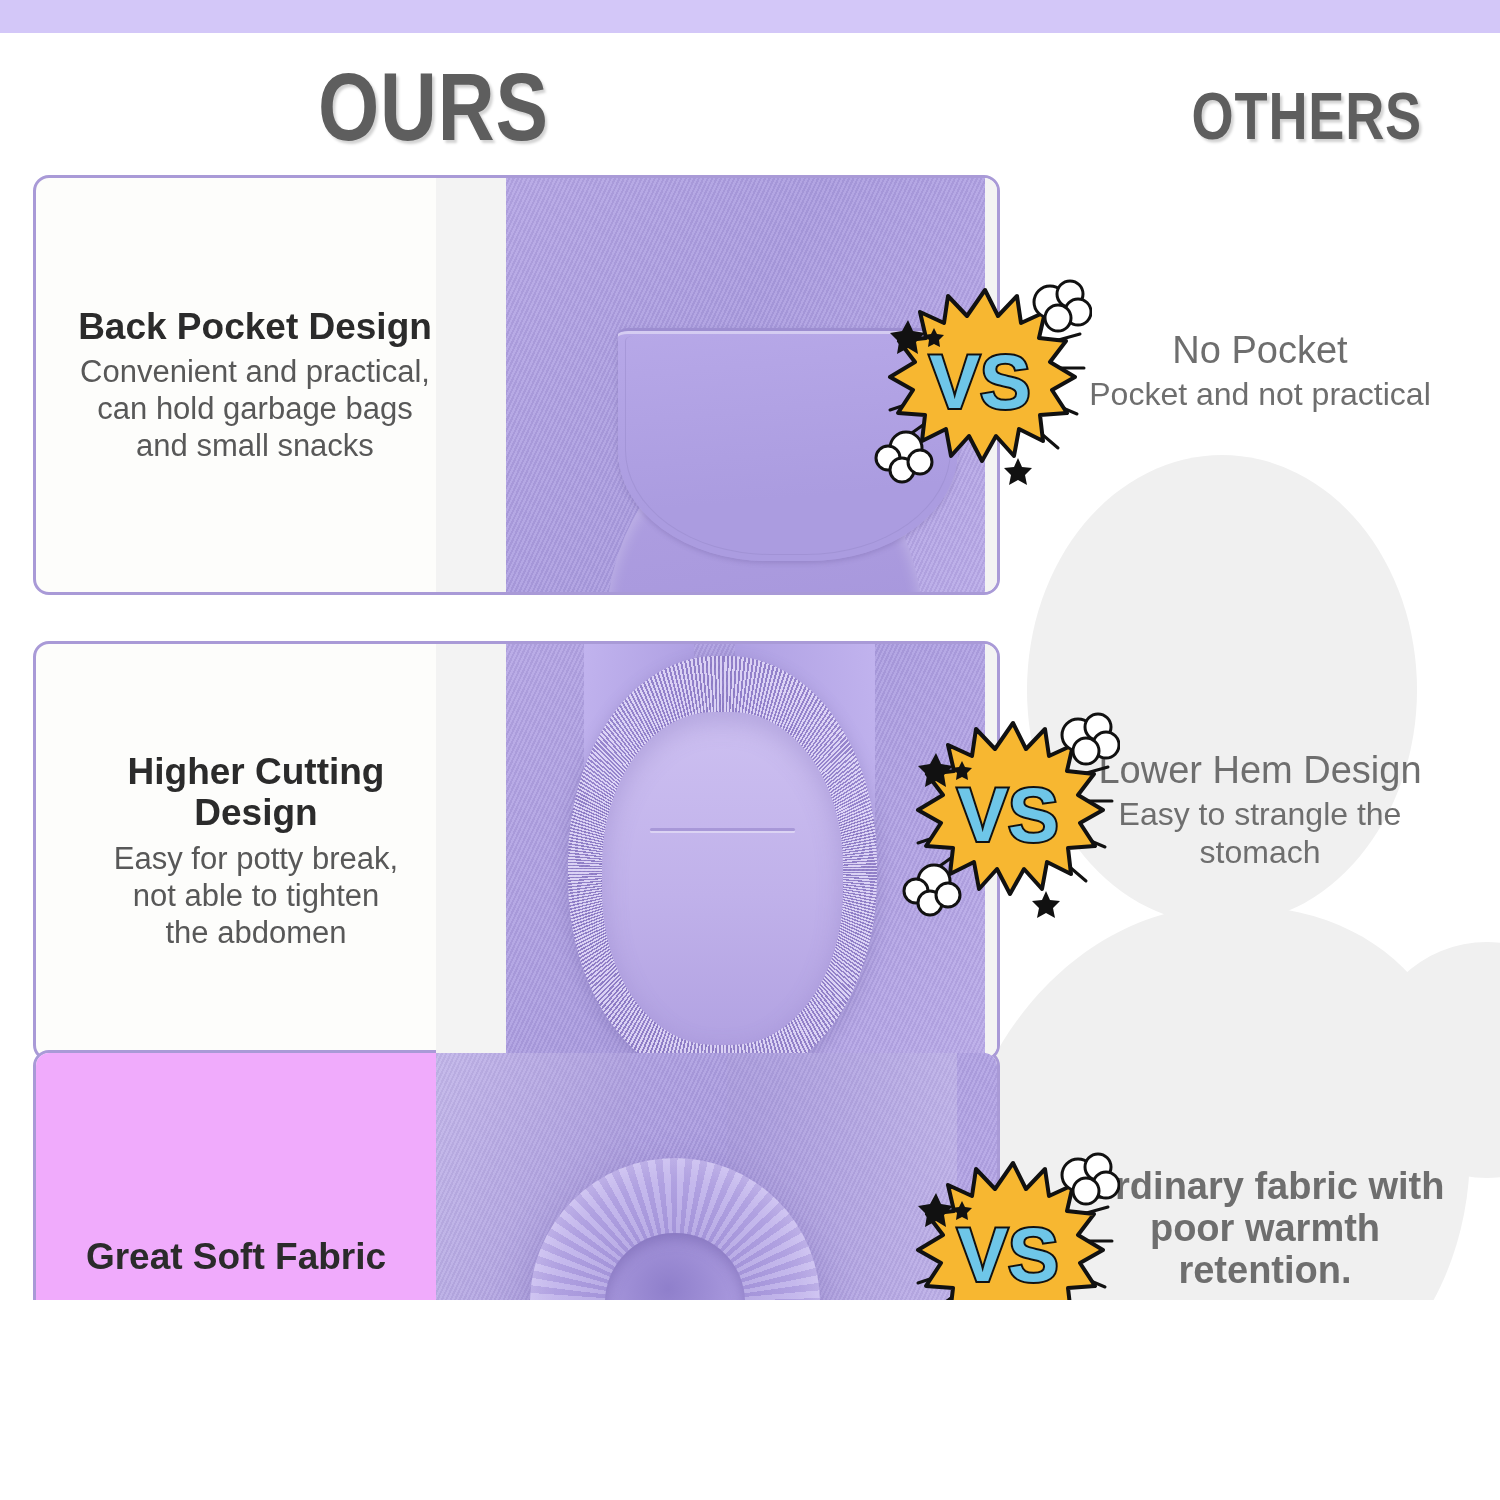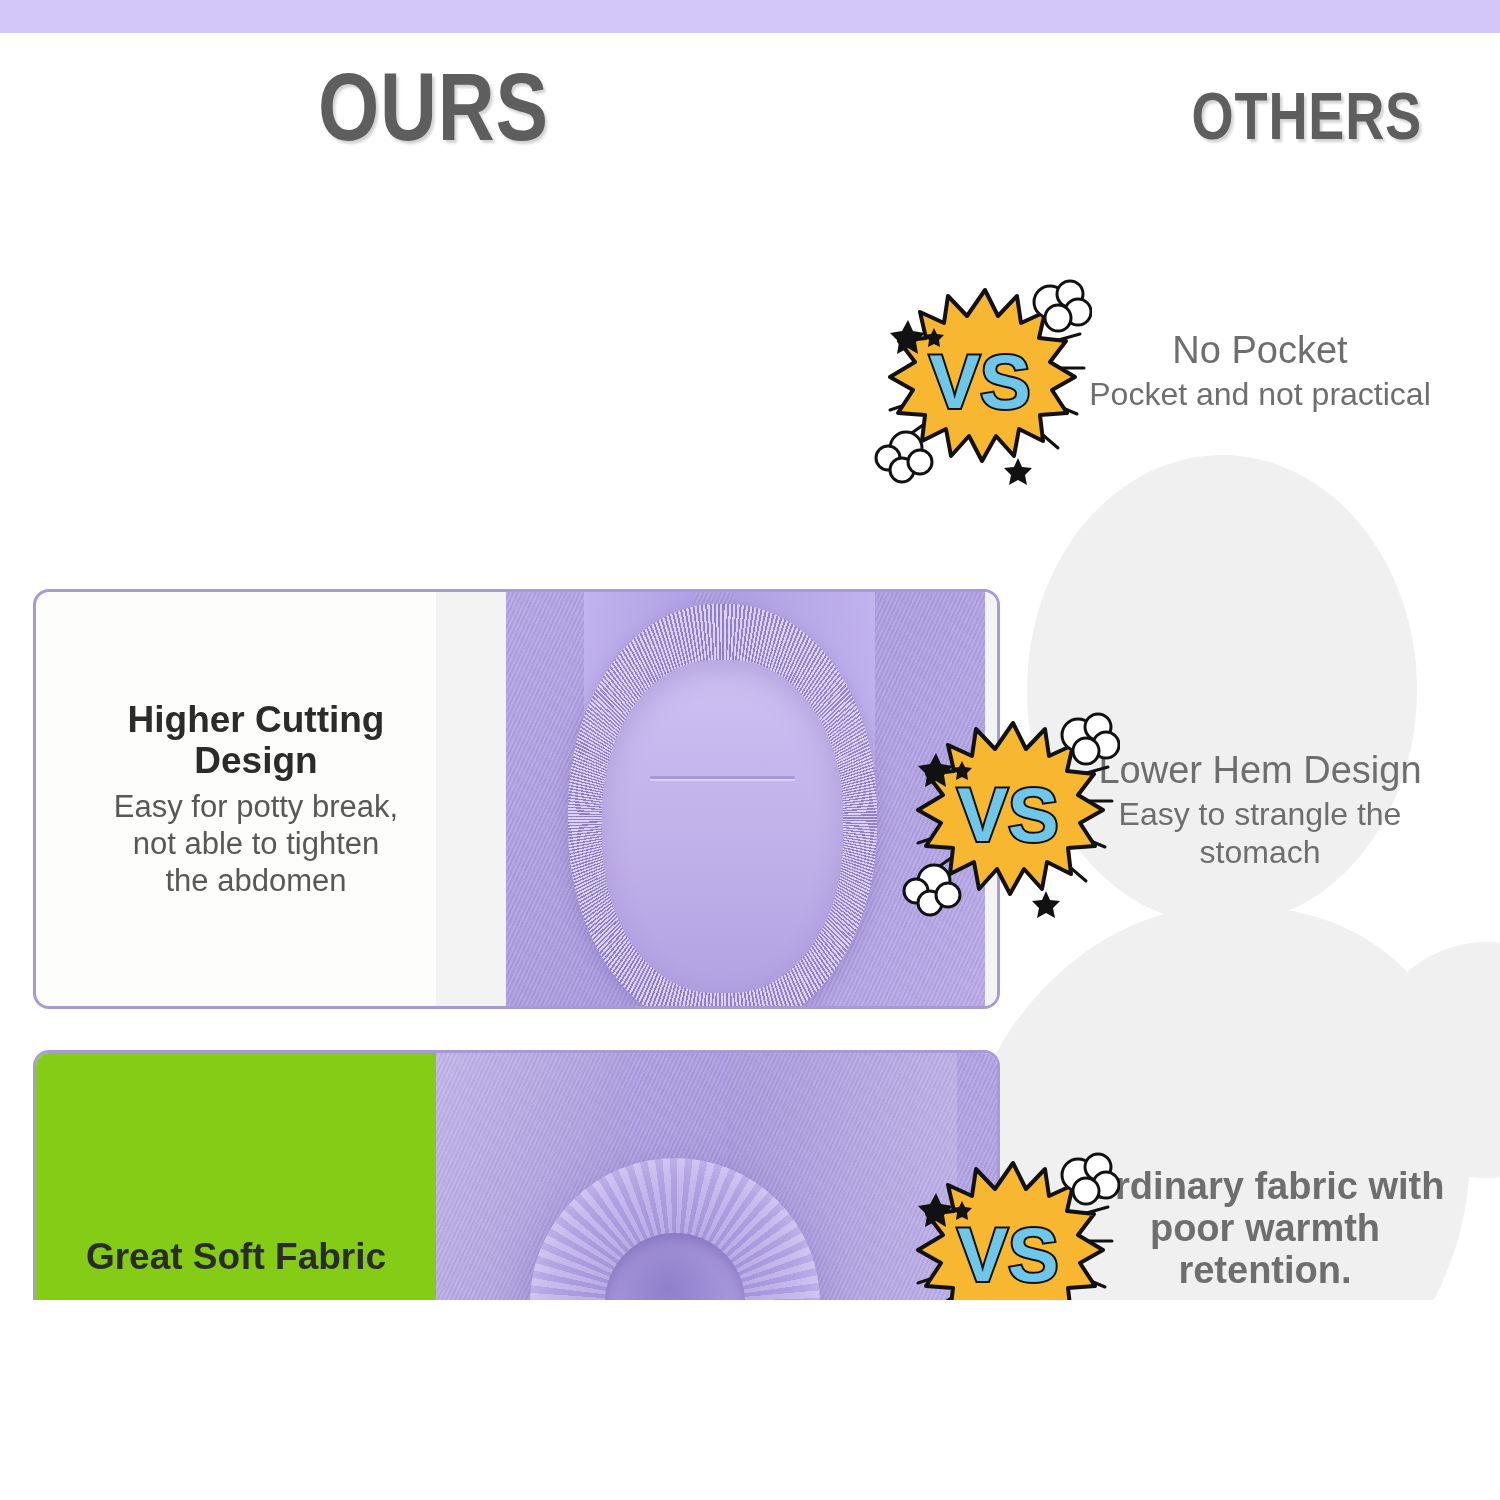--- a/index.html
+++ b/index.html
@@ -63,39 +63,39 @@
     position: absolute;
     left: 33px;
     width: 967px;
     border: 3px solid #a99ad7;
     border-radius: 16px;
     background: #fdfdfb;
     overflow: hidden;
     box-sizing: border-box;
   }
   .card-1 { top: 175px;  height: 420px; }
-  .card-2 { top: 589px;  height: 420px; }
+  .card-2 { top: 641px;  height: 420px; }
   .card-3 { top: 1050px; height: 420px; }
 
   .card-text {
     position: absolute;
     left: 0; top: 0;
     width: 440px;
     height: 100%;
     display: flex;
     flex-direction: column;
     justify-content: center;
     align-items: center;
     text-align: center;
     padding: 0 14px;
     box-sizing: border-box;
     z-index: 3;
   }
   .card-1 .card-text { width: 438px; }
-  .card-3 .card-text { width: 400px; background: #84cc16; }
+  .card-3 .card-text { width: 400px; background: #f0abfc; }
 
   .ours-title {
     font-size: 37px;
     font-weight: bold;
     color: #2b2b2b;
     line-height: 1.12;
     margin: 0 0 6px 0;
   }
   .ours-sub {
     font-size: 31px;
@@ -308,20 +308,34 @@
     <ellipse cx="1222" cy="690" rx="195" ry="235" fill="#f0f0f0"></ellipse>
     <path d="M1230 905 C1390 905 1470 1010 1470 1150 C1470 1320 1350 1440 1190 1452
              C1040 1463 950 1370 950 1230 C950 1060 1070 905 1230 905 Z" fill="#f0f0f0"></path>
     <ellipse cx="1487" cy="1060" rx="120" ry="118" fill="#f0f0f0"></ellipse>
     <ellipse cx="1120" cy="1492" rx="150" ry="70" fill="#f0f0f0"></ellipse>
   </svg>
 
   <div class="heading heading-ours">OURS</div>
   <div class="heading heading-others">OTHERS</div>
 
+  <div class="card card-1">
+    <div class="card-photo">
+      <div class="photo-gutter"></div>
+      <div class="photo-gutter-right"></div>
+      <div class="fabric p1-fabric">
+        <div class="p1-hem"></div>
+        <div class="p1-pocket"></div>
+      </div>
+    </div>
+    <div class="card-text">
+      <p class="ours-title">Back Pocket Design</p>
+      <p class="ours-sub">Convenient and practical,<br>can hold garbage bags<br>and small snacks</p>
+    </div>
+  </div>
 
   <svg class="vs-badge vs-1" viewBox="0 0 220 220" xmlns="http://www.w3.org/2000/svg">
     <g stroke="#111" stroke-width="3" stroke-linecap="round">
       <line x1="160" y1="52" x2="196" y2="30"></line>
       <line x1="172" y1="72" x2="208" y2="62"></line>
       <line x1="176" y1="96" x2="212" y2="96"></line>
       <line x1="172" y1="128" x2="205" y2="142"></line>
       <line x1="158" y1="152" x2="186" y2="176"></line>
       <line x1="58" y1="148" x2="30" y2="168"></line>
       <line x1="48" y1="128" x2="18" y2="138"></line>

